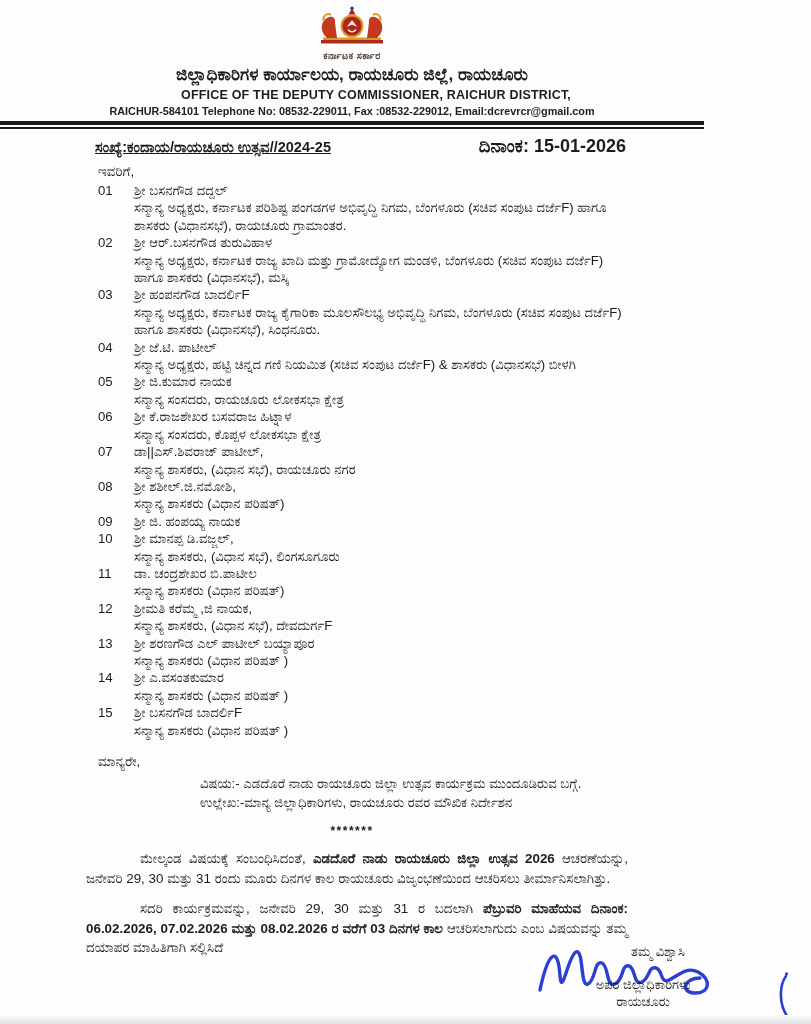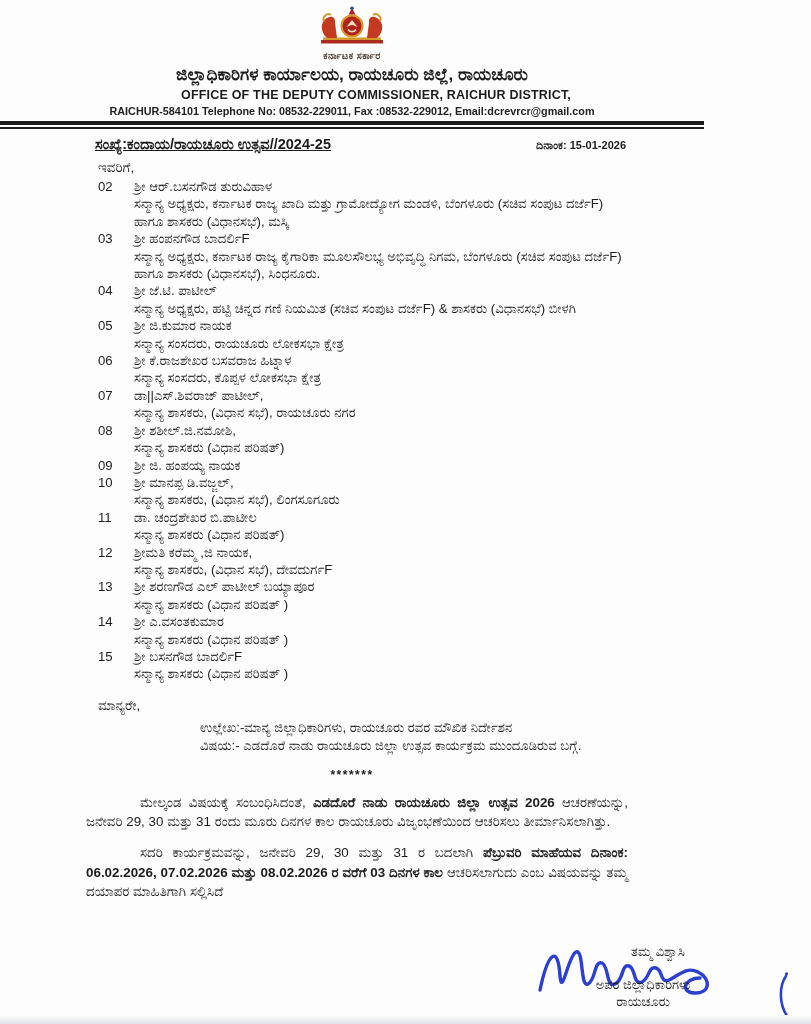--- a/index.html
+++ b/index.html
@@ -19,21 +19,21 @@
   .emblem-caption{font-size:9.5px;font-weight:bold;color:#4a3a30;letter-spacing:.5px;margin-top:0;}
   .office-kn{font-size:17px;font-weight:bold;margin-top:3px;}
   .office-en{font-size:12.5px;font-weight:bold;margin-top:3px;letter-spacing:.2px;margin-left:48px;}
   .contact-line{font-size:10.8px;font-weight:bold;margin-top:3px;color:#222;}
 
   .double-rule{margin-top:4px;height:2px;border-top:4px solid #1b1b1b;border-bottom:2px solid #1b1b1b;}
 
   
   .ref-row{display:flex;justify-content:space-between;align-items:baseline;padding:7px 78px 0 95px;}
   .ref-no{font-size:14.5px;font-weight:bold;text-decoration:underline;}
-  .ref-date{font-size:11px;font-weight:bold;}
+  .ref-date{font-size:18px;font-weight:bold;}
 
   .to-label{padding:7px 0 2px 98px;font-size:13.5px;}
 
   
   .recipients{padding:0 70px 0 98px;font-size:13.2px;line-height:17.4px;}
   .rcpt-row{display:flex;}
   .rcpt-no{width:36px;flex:none;}
   .rcpt-body{flex:1;max-width:575px;}
   .rcpt-name{}
   .rcpt-detail{}
@@ -90,20 +90,27 @@
 
   <div class="ref-row">
     <span class="ref-no">ಸಂಖ್ಯೆ:ಕಂದಾಯ/ರಾಯಚೂರು ಉತ್ಸವ//2024-25</span>
     <span class="ref-date">ದಿನಾಂಕ: 15-01-2026</span>
   </div>
 
   <div class="to-label">ಇವರಿಗೆ,</div>
 
   <div class="recipients">
       <div class="rcpt-row">
+        <div class="rcpt-no">01</div>
+        <div class="rcpt-body">
+          <div class="rcpt-name">ಶ್ರೀ ಬಸನಗೌಡ ದದ್ದಲ್</div>
+          <div class="rcpt-detail">ಸನ್ಮಾನ್ಯ ಅಧ್ಯಕ್ಷರು, ಕರ್ನಾಟಕ ಪರಿಶಿಷ್ಟ ಪಂಗಡಗಳ ಅಭಿವೃದ್ಧಿ ನಿಗಮ, ಬೆಂಗಳೂರು (ಸಚಿವ ಸಂಪುಟ ದರ್ಜೆF) ಹಾಗೂ ಶಾಸಕರು (ವಿಧಾನಸಭೆ), ರಾಯಚೂರು ಗ್ರಾಮಾಂತರ.</div>
+        </div>
+      </div>
+      <div class="rcpt-row">
         <div class="rcpt-no">02</div>
         <div class="rcpt-body">
           <div class="rcpt-name">ಶ್ರೀ ಆರ್.ಬಸನಗೌಡ ತುರುವಿಹಾಳ</div>
           <div class="rcpt-detail">ಸನ್ಮಾನ್ಯ ಅಧ್ಯಕ್ಷರು, ಕರ್ನಾಟಕ ರಾಜ್ಯ ಖಾದಿ ಮತ್ತು ಗ್ರಾಮೋದ್ಯೋಗ ಮಂಡಳಿ, ಬೆಂಗಳೂರು (ಸಚಿವ ಸಂಪುಟ ದರ್ಜೆF) ಹಾಗೂ ಶಾಸಕರು (ವಿಧಾನಸಭೆ), ಮಸ್ಕಿ</div>
         </div>
       </div>
       <div class="rcpt-row">
         <div class="rcpt-no">03</div>
         <div class="rcpt-body">
           <div class="rcpt-name">ಶ್ರೀ ಹಂಪನಗೌಡ ಬಾದರ್ಲಿF</div>
@@ -191,22 +198,22 @@
         <div class="rcpt-body">
           <div class="rcpt-name">ಶ್ರೀ ಬಸನಗೌಡ ಬಾದರ್ಲಿF</div>
           <div class="rcpt-detail">ಸನ್ಮಾನ್ಯ ಶಾಸಕರು (ವಿಧಾನ ಪರಿಷತ್ )</div>
         </div>
       </div>
     </div>
 
   <div class="salutation">ಮಾನ್ಯರೇ,</div>
 
   <div class="subject-block">
+    <div>ವಿಷಯ:- ಎಡದೊರೆ ನಾಡು ರಾಯಚೂರು ಜಿಲ್ಲಾ ಉತ್ಸವ ಕಾರ್ಯಕ್ರಮ ಮುಂದೂಡಿರುವ ಬಗ್ಗೆ.</div>
     <div>ಉಲ್ಲೇಖ:-ಮಾನ್ಯ ಜಿಲ್ಲಾಧಿಕಾರಿಗಳು, ರಾಯಚೂರು ರವರ ಮೌಖಿಕ ನಿರ್ದೇಶನ</div>
-    <div>ವಿಷಯ:- ಎಡದೊರೆ ನಾಡು ರಾಯಚೂರು ಜಿಲ್ಲಾ ಉತ್ಸವ ಕಾರ್ಯಕ್ರಮ ಮುಂದೂಡಿರುವ ಬಗ್ಗೆ.</div>
   </div>
 
   <div class="stars">*******</div>
 
   <p class="para"><span>ಮೇಲ್ಕಂಡ ವಿಷಯಕ್ಕೆ ಸಂಬಂಧಿಸಿದಂತೆ, </span><b>ಎಡದೊರೆ ನಾಡು ರಾಯಚೂರು ಜಿಲ್ಲಾ ಉತ್ಸವ 2026</b><span> ಆಚರಣೆಯನ್ನು, ಜನೇವರಿ 29, 30 ಮತ್ತು 31 ರಂದು ಮೂರು ದಿನಗಳ ಕಾಲ ರಾಯಚೂರು ವಿಜೃಂಭಣೆಯಿಂದ ಆಚರಿಸಲು ತೀರ್ಮಾನಿಸಲಾಗಿತ್ತು.</span></p>
 
   <p class="para"><span>ಸದರಿ ಕಾರ್ಯಕ್ರಮವನ್ನು, ಜನೇವರಿ 29, 30 ಮತ್ತು 31 ರ ಬದಲಾಗಿ </span><b>ಪೆಬ್ರುವರಿ ಮಾಹೆಯವ ದಿನಾಂಕ: 06.02.2026, 07.02.2026 ಮತ್ತು 08.02.2026 ರ ವರೆಗೆ 03 ದಿನಗಳ ಕಾಲ </b><span>ಆಚರಿಸಲಾಗುದು ಎಂಬ ವಿಷಯವನ್ನು ತಮ್ಮ ದಯಾಪರ ಮಾಹಿತಿಗಾಗಿ ಸಲ್ಲಿಸಿದೆ</span></p>
 
   <div class="sig-block">
     <span class="sig-scribble">

